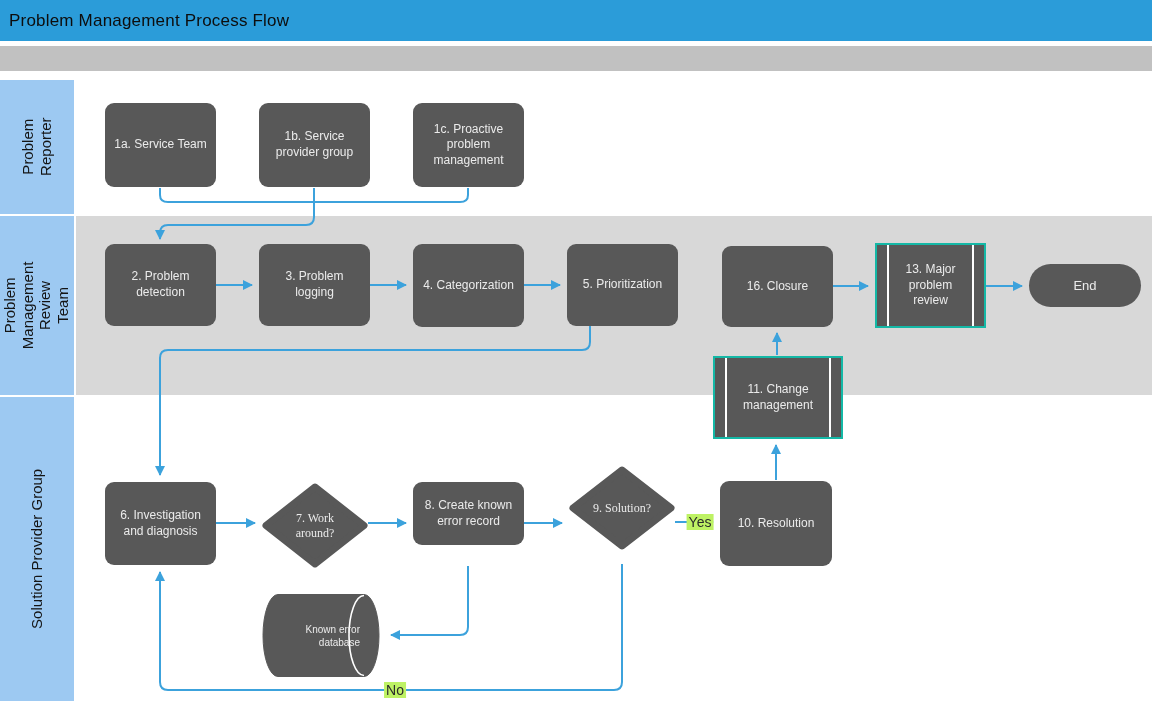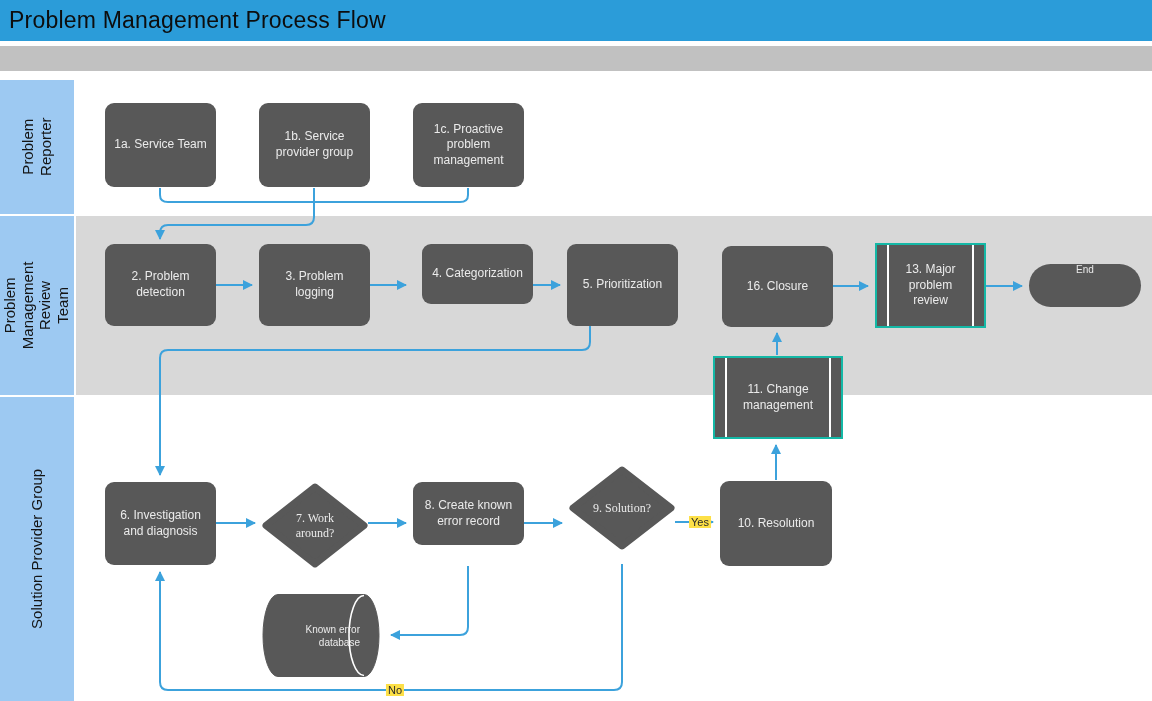--- a/index.html
+++ b/index.html
@@ -6,21 +6,21 @@
     --titlebar:#2B9CD9; --band:#C1C1C1; --lane-label:#9DC9F2; --lane-alt:#D8D8D8;
     --node:#585858; --node-text:#EBEBEB; --arrow:#3CA2DC; --title-text:#0D0D0D;
   }
   *{margin:0;padding:0;box-sizing:border-box;}
   html,body{background:#fff;}
   body{font-family:"Liberation Sans",sans-serif;}
   .stage{position:relative;width:1152px;height:701px;background:#fff;overflow:hidden;}
 
   .titlebar{position:absolute;left:0;top:0;width:1152px;height:41px;background:var(--titlebar);
     display:flex;align-items:center;padding-left:9px;}
-  .titlebar span{font-size:23px;color:var(--title-text);letter-spacing:.2px;}
+  .titlebar span{font-size:17px;color:var(--title-text);letter-spacing:.2px;}
   .band{position:absolute;left:0;top:46px;width:1152px;height:25px;background:var(--band);}
 
   .lane{position:absolute;left:0;width:1152px;}
   .lane-label{position:absolute;left:0;top:0;bottom:0;width:76px;background:var(--lane-label);
     border-right:2px solid #fff;display:flex;align-items:center;justify-content:center;overflow:hidden;}
   .lane-label .rot{transform:rotate(-90deg);transform-origin:center;font-size:15px;color:#141414;
     text-align:center;line-height:1.18;}
   .lane-content{position:absolute;left:78px;top:0;bottom:0;right:0;}
   .lane1{top:80px;height:134px;}
   .lane2{top:216px;height:179px;}
@@ -33,29 +33,29 @@
   .node{position:absolute;background:var(--node);border-radius:9px;color:var(--node-text);
     display:flex;align-items:center;justify-content:center;text-align:center;
     font-size:12px;line-height:1.3;padding:4px 6px;}
   .pred{position:absolute;background:var(--node);border:2px solid #14b8a6;border-radius:0;
     color:var(--node-text);display:flex;align-items:center;justify-content:center;
     text-align:center;font-size:12px;line-height:1.3;}
   .pred .stripe{position:absolute;top:0;bottom:0;width:2px;background:#fff;}
   .pred .stripe.l{left:10px;} .pred .stripe.r{right:10px;}
   .pred .lbl{padding:0 16px;}
   .pill{position:absolute;background:var(--node);border-radius:22px;color:var(--node-text);
-    display:flex;align-items:flex-start;justify-content:center;font-size:10px;}
+    display:flex;align-items:center;justify-content:center;font-size:13px;}
   .diamond{position:absolute;}
   .diamond svg{position:absolute;left:0;top:0;}
   .diamond .lbl{position:absolute;inset:0;display:flex;align-items:center;justify-content:center;
     text-align:center;color:var(--node-text);font-size:12px;line-height:1.25;font-family:Liberation Serif, serif;}
   .cyl{position:absolute;}
   .cyl .lbl{position:absolute;inset:0;display:flex;align-items:center;justify-content:center;
     text-align:right;color:var(--node-text);font-size:10px;line-height:1.3;padding-right:20px;}
-  .edge-lbl{position:absolute;font-size:11px;color:#2b2b2b;background:#fde047;padding:0 2px;
+  .edge-lbl{position:absolute;font-size:14px;color:#2b2b2b;background:#bef264;padding:0 2px;
     transform:translate(-50%,-50%);}
 </style>
 </head>
 <body>
 
 <div class="stage">
 
   <div class="titlebar">
     <span>Problem Management Process Flow</span>
   </div>
@@ -116,21 +116,21 @@
   <div class="node" style="left:413px;top:103px;width:111px;height:84px">
     <span>1c. Proactive problem management</span>
   </div>
 
   <div class="node" style="left:105px;top:244px;width:111px;height:82px">
     <span>2. Problem detection</span>
   </div>
   <div class="node" style="left:259px;top:244px;width:111px;height:82px">
     <span>3. Problem logging</span>
   </div>
-  <div class="node" style="left:422px;top:244px;width:111px;height:60px">
+  <div class="node" style="left:413px;top:244px;width:111px;height:83px">
     <span style="max-width:96px">4. Categorization</span>
   </div>
   <div class="node" style="left:567px;top:244px;width:111px;height:82px">
     <span>5. Prioritization</span>
   </div>
   <div class="node" style="left:722px;top:246px;width:111px;height:81px">
     <span>16. Closure</span>
   </div>
   <div class="pred" style="left:875px;top:243px;width:111px;height:85px">
     <span class="stripe l"></span>

